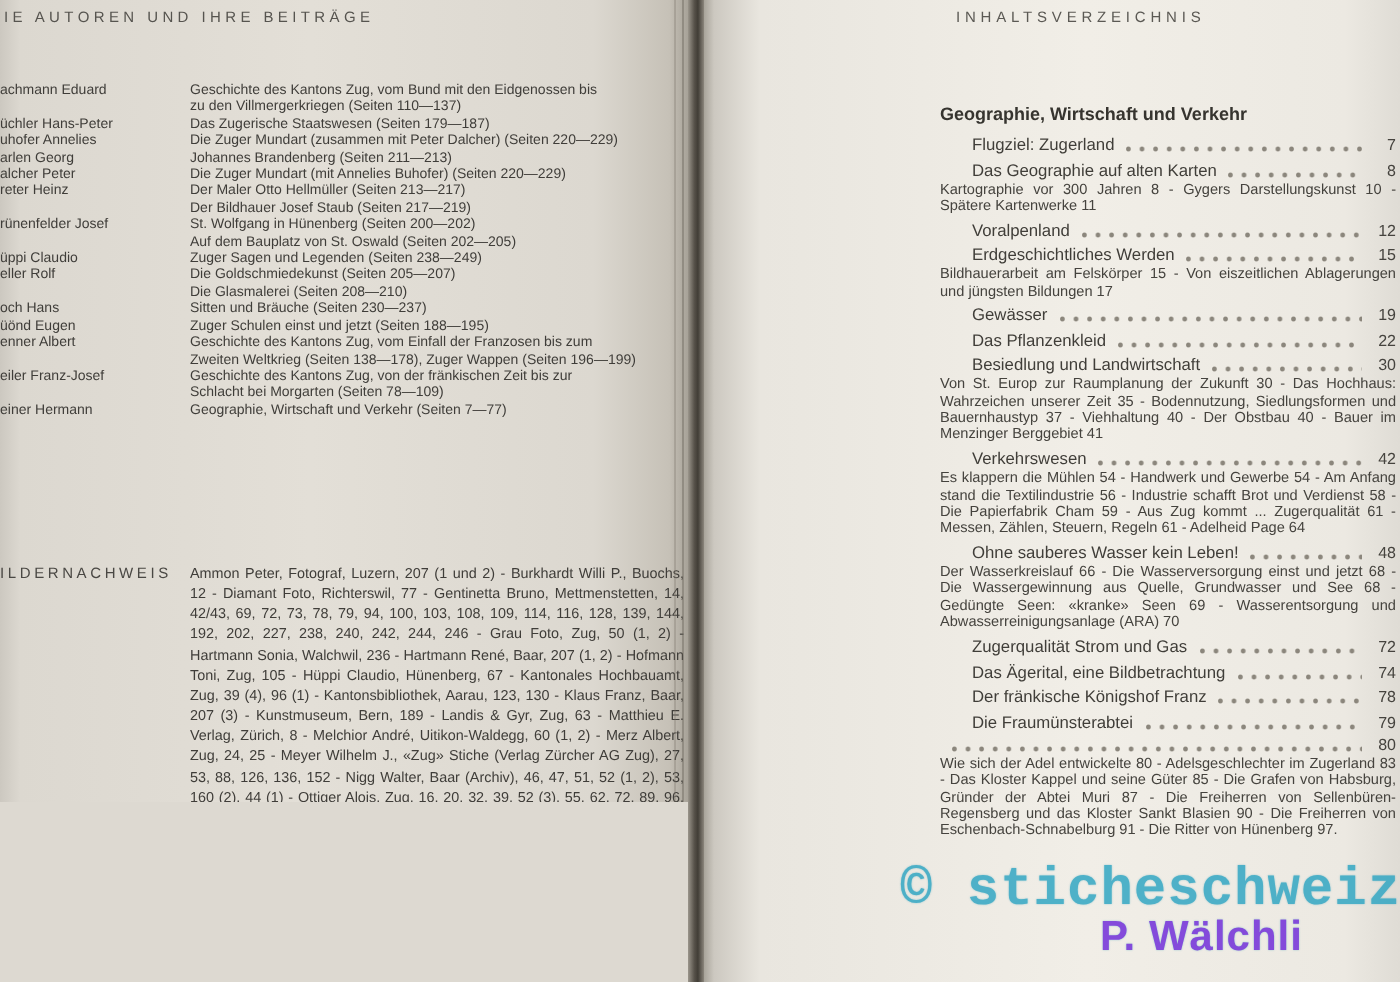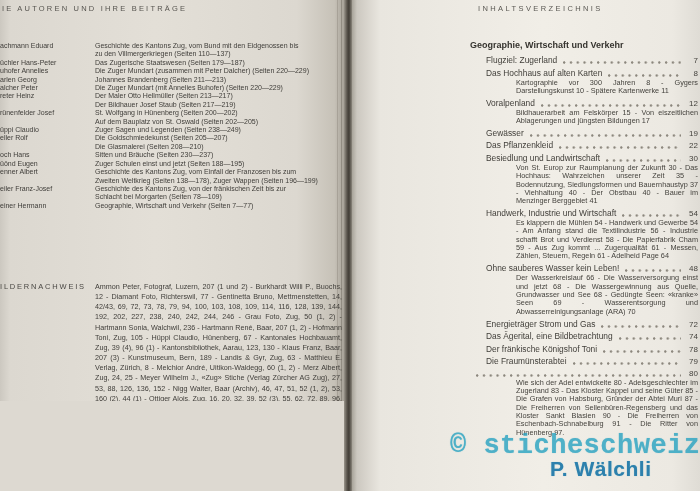--- a/index.html
+++ b/index.html
@@ -31,30 +31,30 @@
   .clabel { width:95px; flex:none; font-size:7.5px; letter-spacing:1.8px; color:#4a4844; white-space:nowrap; }
   .ctext  { width:247px; flex:none; font-size:7.2px; line-height:10.15px; color:#3f3d39; text-align:justify; }
   
   .page-right {
     position:absolute; left:352px; top:0; width:348px; height:491px; overflow:hidden;
     background:linear-gradient(90deg,#a8a49a 0,#ccc8c0 5px,#e9e6df 28px,#f1eee7 55%,#ece9e2 92%,#dfdcd5 100%);
   }
   .rp-header { position:absolute; left:126px; top:4px; font-size:7.5px; letter-spacing:2.4px; color:#5b5954; white-space:nowrap; }
   .toc { position:absolute; left:118px; top:40px; width:228px; }
   .toc-heading { font-size:9px; font-weight:bold; color:#36342f; margin:10px 0 5px; }
-  .toc-heading.first { margin-top:0; }
+  .toc-heading.first { margin-top:12px; }
   .trow { display:flex; align-items:baseline; margin-top:2.5px; }
   .tlabel { font-size:8.4px; color:#403e39; white-space:nowrap;padding-left:16px; }
   .leader {
     flex:1; align-self:flex-end; height:7px; margin:0 2px 1px 6px;
     background-image:radial-gradient(circle at 1.2px 5.5px, #8b867c 0.9px, transparent 1.5px);
     background-size:6.8px 7px; background-repeat:repeat-x;
   }
   .tpage { flex:none; width:15px; font-size:8px; color:#45433e; text-align:right; }
-  .tsub { font-size:7.3px; line-height:8.35px; color:#45433e; text-align:justify; margin-top:1px;margin-left:46px; }
+  .tsub { font-size:7.3px; line-height:8.35px; color:#45433e; text-align:justify; margin-top:1px; }
   
   .wm { position:absolute; font-weight:bold; white-space:nowrap; opacity:.82; text-shadow:0 0 1px rgba(30,150,178,.55); }
   .wm1 { left:450px; top:431px; font-size:27px; letter-spacing:.5px;font-family:Liberation Mono, monospace; }
   .wm2 { left:550px; top:457px; font-size:21px; letter-spacing:.5px; }
 </style>
 </head>
 <body>
 
 <div class="frame">
 
@@ -178,83 +178,88 @@
   <div class="page-right">
     <div class="rp-header">INHALTSVERZEICHNIS</div>
     <div class="toc">
         <div class="toc-heading first">Geographie, Wirtschaft und Verkehr</div>
         <div class="trow">
           <span class="tlabel">Flugziel: Zugerland</span>
           <span class="leader"></span>
           <span class="tpage">7</span>
         </div>
         <div class="trow">
-          <span class="tlabel">Das Hochhaus auf alten Karten</span>
+          <span class="tlabel">Das Geographie auf alten Karten</span>
           <span class="leader"></span>
           <span class="tpage">8</span>
         </div>
         <div class="tsub">Kartographie vor 300 Jahren 8 - Gygers Darstellungskunst 10 - Spätere Kartenwerke 11</div>
         <div class="trow">
           <span class="tlabel">Voralpenland</span>
           <span class="leader"></span>
           <span class="tpage">12</span>
         </div>
+        <div class="trow">
+          <span class="tlabel">Erdgeschichtliches Werden</span>
+          <span class="leader"></span>
+          <span class="tpage">15</span>
+        </div>
         <div class="tsub">Bildhauerarbeit am Felskörper 15 - Von eiszeitlichen Ablagerungen und jüngsten Bildungen 17</div>
         <div class="trow">
           <span class="tlabel">Gewässer</span>
           <span class="leader"></span>
           <span class="tpage">19</span>
         </div>
         <div class="trow">
           <span class="tlabel">Das Pflanzenkleid</span>
           <span class="leader"></span>
           <span class="tpage">22</span>
         </div>
         <div class="trow">
           <span class="tlabel">Besiedlung und Landwirtschaft</span>
           <span class="leader"></span>
           <span class="tpage">30</span>
         </div>
         <div class="tsub">Von St. Europ zur Raumplanung der Zukunft 30 - Das Hochhaus: Wahrzeichen unserer Zeit 35 - Bodennutzung, Siedlungsformen und Bauernhaustyp 37 - Viehhaltung 40 - Der Obstbau 40 - Bauer im Menzinger Berggebiet 41</div>
         <div class="trow">
-          <span class="tlabel">Handwerk, Industrie und Wirtschaft</span>
-          <span class="leader"></span>
-          <span class="tpage">54</span>
+          <span class="tlabel">Verkehrswesen</span>
+          <span class="leader"></span>
+          <span class="tpage">42</span>
         </div>
         <div class="tsub">Es klappern die Mühlen 54 - Handwerk und Gewerbe 54 - Am Anfang stand die Textilindustrie 56 - Industrie schafft Brot und Verdienst 58 - Die Papierfabrik Cham 59 - Aus Zug kommt ... Zugerqualität 61 - Messen, Zählen, Steuern, Regeln 61 - Adelheid Page 64</div>
         <div class="trow">
           <span class="tlabel">Ohne sauberes Wasser kein Leben!</span>
           <span class="leader"></span>
           <span class="tpage">48</span>
         </div>
         <div class="tsub">Der Wasserkreislauf 66 - Die Wasserversorgung einst und jetzt 68 - Die Wassergewinnung aus Quelle, Grundwasser und See 68 - Gedüngte Seen: «kranke» Seen 69 - Wasserentsorgung und Abwasserreinigungsanlage (ARA) 70</div>
         <div class="trow">
-          <span class="tlabel">Energieträger Strom und Gas</span>
+          <span class="tlabel">Zugerqualität Strom und Gas</span>
           <span class="leader"></span>
           <span class="tpage">72</span>
         </div>
         <div class="trow">
           <span class="tlabel">Das Ägerital, eine Bildbetrachtung</span>
           <span class="leader"></span>
           <span class="tpage">74</span>
         </div>
         <div class="trow">
-          <span class="tlabel">Der fränkische Königshof Toni</span>
+          <span class="tlabel">Der fränkische Königshof Franz</span>
           <span class="leader"></span>
           <span class="tpage">78</span>
         </div>
         <div class="trow">
           <span class="tlabel">Die Fraumünsterabtei</span>
           <span class="leader"></span>
           <span class="tpage">79</span>
         </div>
         <div class="trow">
           <span class="leader"></span>
           <span class="tpage">80</span>
         </div>
         <div class="tsub">Wie sich der Adel entwickelte 80 - Adelsgeschlechter im Zugerland 83 - Das Kloster Kappel und seine Güter 85 - Die Grafen von Habsburg, Gründer der Abtei Muri 87 - Die Freiherren von Sellenbüren-Regensberg und das Kloster Sankt Blasien 90 - Die Freiherren von Eschenbach-Schnabelburg 91 - Die Ritter von Hünenberg 97.</div>
       </div>
   </div>
 
   <div class="wm wm1" style="color: rgb(43, 164, 194);">© sticheschweiz.ch</div>
-  <div class="wm wm2" style="color: #0369a1;">P. Wälchli</div>
+  <div class="wm wm2" style="color: #6d28d9;">P. Wälchli</div>
 
 </div>
 
 </body></html>

